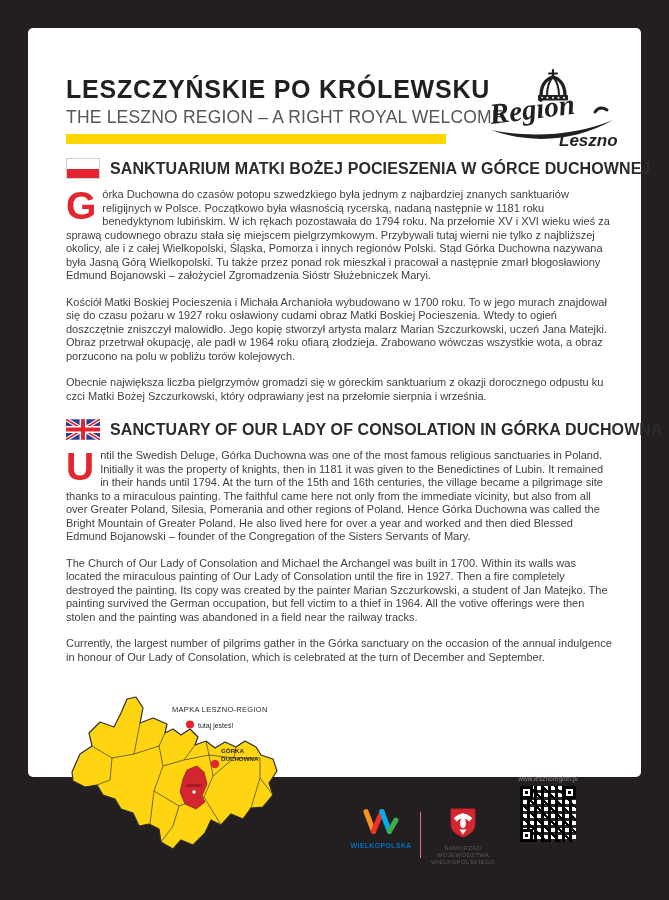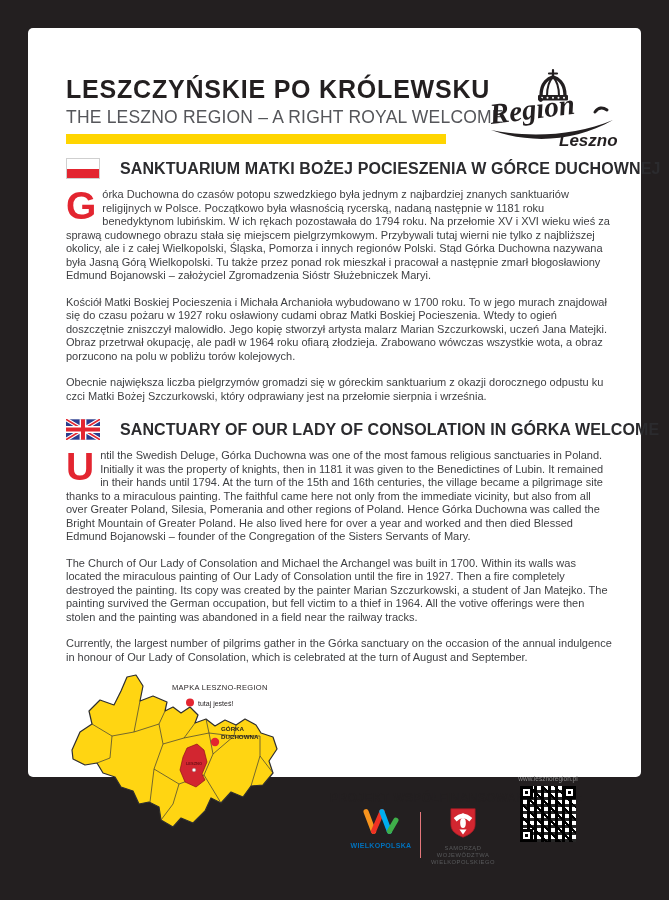--- a/index.html
+++ b/index.html
@@ -8,32 +8,32 @@
 
   
   .header{position:absolute;left:38px;top:48px;}
   .title{font-size:25px;font-weight:bold;letter-spacing:.8px;color:#231F20;line-height:27px;}
   .subtitle{font-size:17.5px;color:#55565A;letter-spacing:.2px;margin-top:5px;line-height:19px;text-align:right;}
   .yellow-bar{width:380px;height:10px;background:#FFD500;margin-top:7px;}
   .logo{position:absolute;right:24px;top:38px;}
 
   
   .content{position:absolute;left:38px;top:130px;width:546px;}
-  .sec-head{display:flex;align-items:center;gap:20px;margin:0 0 9px 0;}
+  .sec-head{display:flex;align-items:center;gap:10px;margin:0 0 9px 0;}
   .sec-head.en{margin-top:16px;}
   .flag{width:34px;height:21px;flex:0 0 auto;}
   .flag-pl{border:1px solid #CFCFCF;box-sizing:border-box;display:flex;flex-direction:column;}
   .flag-pl .w{flex:1;background:#fff;}
   .flag-pl .r{flex:1;background:#E32530;}
   .sec-title{font-size:16px;font-weight:bold;color:#2B2B2E;letter-spacing:.1px;white-space:nowrap;}
   .para{font-size:11px;line-height:13.5px;color:#3E3F42;margin:0 0 13px 0;text-align:left;}
   .dropcap{float:left;font-size:39px;line-height:33px;font-weight:bold;color:#E32530;margin:1px 6px 0 0;}
 
   
-  .map{position:absolute;left:36px;top:646px;}
+  .map{position:absolute;left:36px;top:668px;}
   .map text{font-family:"Liberation Sans",sans-serif;}
 
   
   .funding{position:absolute;left:302px;top:763px;font-size:12px;font-weight:bold;letter-spacing:.4px;color:#231F20;}
   .wlkp{position:absolute;left:318px;top:780px;width:70px;text-align:center;}
   .wlkp-label{font-size:7px;font-weight:bold;color:#0071BC;letter-spacing:.3px;margin-top:2px;}
   .divider{position:absolute;left:392px;top:784px;width:1px;height:46px;background:#E4777B;}
   .crest{position:absolute;left:400px;top:780px;width:70px;text-align:center;}
   .crest-label{font-size:5.8px;line-height:7px;color:#58595B;letter-spacing:.5px;margin-top:3px;}
   .www{position:absolute;left:489px;top:747px;width:62px;text-align:center;font-size:6.5px;color:#8A8A8A;}
@@ -95,28 +95,28 @@
       <p class="para">Obecnie największa liczba pielgrzymów gromadzi się w góreckim sanktuarium z okazji dorocznego odpustu ku czci Matki Bożej Szczurkowski, który odprawiany jest na przełomie sierpnia i września.</p>
 
       <div class="sec-head en">
         <svg class="flag" viewBox="0 0 60 36">
           <rect width="60" height="36" fill="#2B3C8E"></rect>
           <path d="M0,0 L60,36 M60,0 L0,36" stroke="#fff" stroke-width="7"></path>
           <path d="M0,0 L60,36 M60,0 L0,36" stroke="#E32530" stroke-width="3"></path>
           <path d="M30,0 V36 M0,18 H60" stroke="#fff" stroke-width="12"></path>
           <path d="M30,0 V36 M0,18 H60" stroke="#E32530" stroke-width="7"></path>
         </svg>
-        <div class="sec-title">SANCTUARY OF OUR LADY OF CONSOLATION IN GÓRKA WELCOME</div>
+        <div class="sec-title">SANCTUARY OF OUR LADY OF CONSOLATION IN GÓRKA DUCHOWNA</div>
       </div>
 
       <p class="para">
         <span class="dropcap">U</span><span>ntil the Swedish Deluge, Górka Duchowna was one of the most famous religious sanctuaries in Poland. Initially it was the property of knights, then in 1181 it was given to the Benedictines of Lubin. It remained in their hands until 1794. At the turn of the 15th and 16th centuries, the village became a pilgrimage site thanks to a miraculous painting. The faithful came here not only from the immediate vicinity, but also from all over Greater Poland, Silesia, Pomerania and other regions of Poland. Hence Górka Duchowna was called the Bright Mountain of Greater Poland. He also lived here for over a year and worked and then died Blessed Edmund Bojanowski – founder of the Congregation of the Sisters Servants of Mary.</span>
       </p>
       <p class="para">The Church of Our Lady of Consolation and Michael the Archangel was built in 1700. Within its walls was located the miraculous painting of Our Lady of Consolation until the fire in 1927. Then a fire completely destroyed the painting. Its copy was created by the painter Marian Szczurkowski, a student of Jan Matejko. The painting survived the German occupation, but fell victim to a thief in 1964. All the votive offerings were then stolen and the painting was abandoned in a field near the railway tracks.</p>
-      <p class="para">Currently, the largest number of pilgrims gather in the Górka sanctuary on the occasion of the annual indulgence in honour of Our Lady of Consolation, which is celebrated at the turn of August and September.</p>
+      <p class="para">Currently, the largest number of pilgrims gather in the Górka sanctuary on the occasion of the annual indulgence in honour of Our Lady of Consolation, which is celebrated at the turn of December and September.</p>
     </div>
 
     <div class="map">
       <svg width="232" height="168" viewBox="0 0 232 168">
         <path d="M8,76 L16,58 L28,50 L25,37 L36,26 L50,31 L57,17 L63,3 L72,1 L79,12 L76,27 L89,22 L103,28 L101,37 L109,33 L117,39 L126,33 L134,41 L131,49 L142,45 L151,52 L161,46 L172,51 L181,45 L192,51 L197,59 L209,63 L213,75 L205,87 L209,99 L199,111 L187,112 L179,123 L167,118 L157,129 L147,124 L141,137 L129,149 L117,144 L109,153 L97,146 L95,133 L85,128 L75,130 L69,117 L57,113 L51,103 L39,99 L33,89 L21,91 L9,85 Z" fill="#FFD512" stroke="#2E2E30" stroke-width="1.2" stroke-linejoin="round"></path>
         <path d="M28,50 L48,62 L46,84 L33,89 M48,62 L70,58 L76,27 M70,58 L95,50 L101,37 M95,50 L99,70 L90,95 L86,128 M99,70 L120,64 L131,49 M120,64 L145,59 L142,45 M145,59 L149,80 L140,101 L115,110 L90,95 M145,59 L170,62 L172,51 M170,62 L196,62 M196,62 L196,82 L209,99 M196,82 L187,112 M140,101 L157,129 M115,110 L109,130 L97,146 M149,80 L170,62" fill="none" stroke="#3A3A3A" stroke-width="0.7"></path>
         <path d="M123,74 L133,70 L140,76 L143,88 L138,100 L141,106 L132,113 L121,108 L116,96 L119,83 Z" fill="#D22630" stroke="#8E1119" stroke-width="0.7"></path>
         <text x="130" y="91" font-size="4" font-weight="bold" fill="#6B0F14" text-anchor="middle">LESZNO</text>
         <circle cx="130" cy="96" r="1.8" fill="#fff" stroke="#8E8E8E" stroke-width="0.4"></circle>
         <circle cx="151" cy="68" r="4.2" fill="#E32530"></circle>

